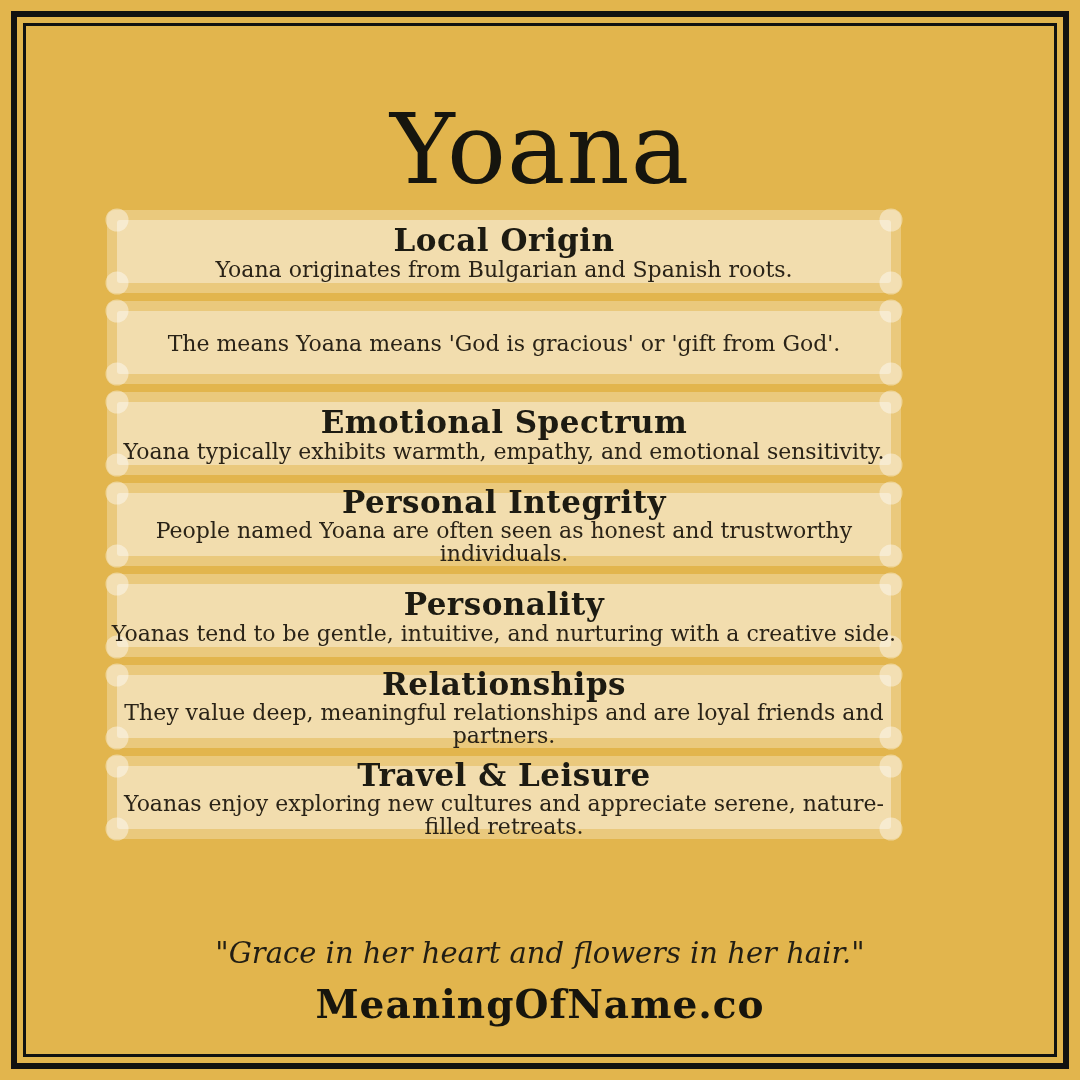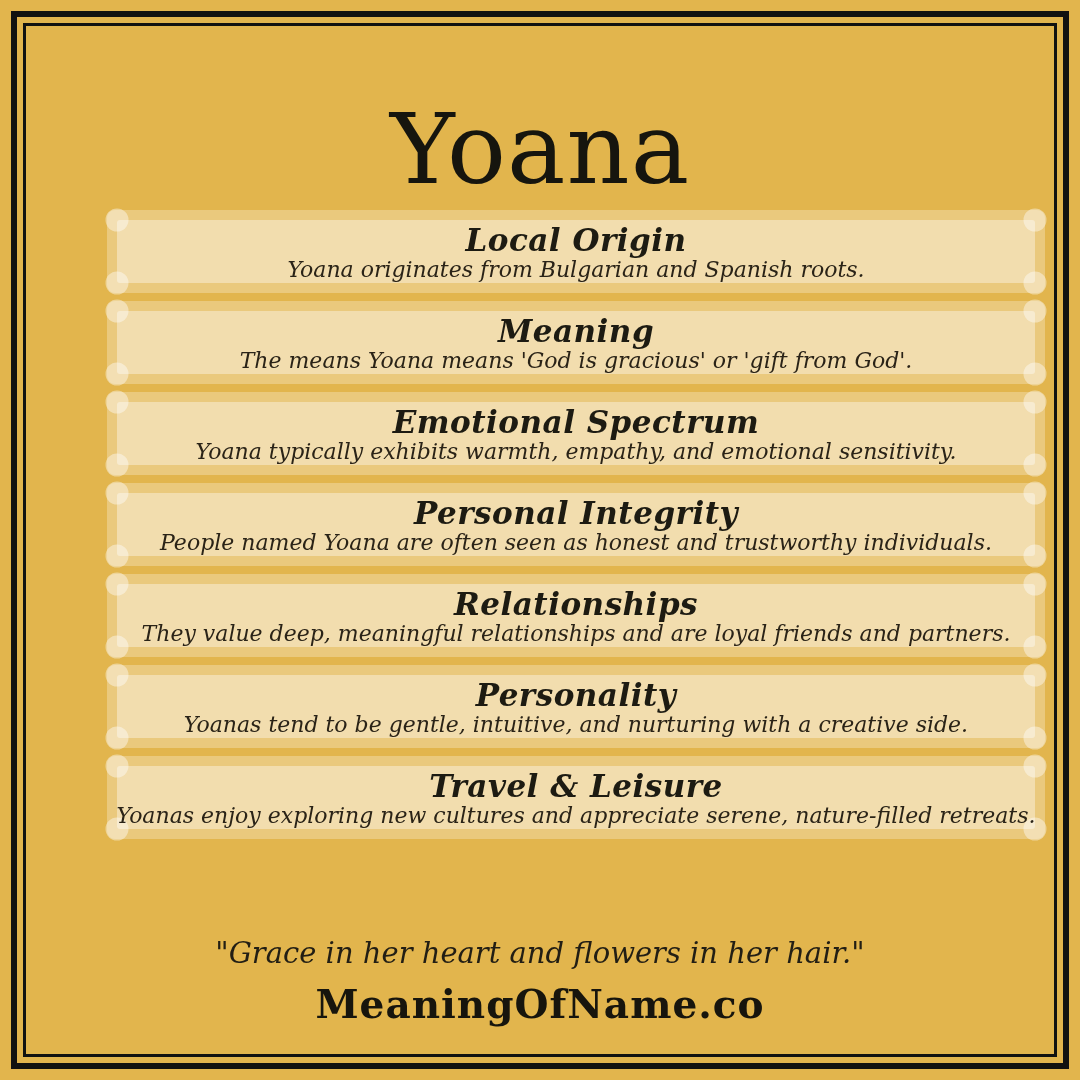--- a/index.html
+++ b/index.html
@@ -35,22 +35,21 @@
     font-size: 98px;
     font-weight: normal;
     color: #16150e;
     letter-spacing: 1px;
     line-height: 1.1;
   }
   .cards {
     position: absolute;
     top: 210px;
     left: 107px;
-    width: 938px;
-    font-style: italic;
+    width: 794px;
   }
   .card {
     position: relative;
     height: 83px;
     margin-bottom: 8px;
     background: rgba(255, 255, 255, 0.27);
     border-radius: 8px;
   }
   .card-inner {
     position: absolute;
@@ -136,21 +135,20 @@
     </div>
   </div>
 
   <div class="card">
     <div class="card-inner"></div>
     <span class="pin tl"></span>
     <span class="pin tr"></span>
     <span class="pin bl"></span>
     <span class="pin br"></span>
     <div class="card-content">
-      <div class="card-heading">Meaning</div>
       <div class="card-body">The means Yoana means 'God is gracious' or 'gift from God'.</div>
     </div>
   </div>
 
   <div class="card">
     <div class="card-inner"></div>
     <span class="pin tl"></span>
     <span class="pin tr"></span>
     <span class="pin bl"></span>
     <span class="pin br"></span>
@@ -172,44 +170,44 @@
     </div>
   </div>
 
   <div class="card">
     <div class="card-inner"></div>
     <span class="pin tl"></span>
     <span class="pin tr"></span>
     <span class="pin bl"></span>
     <span class="pin br"></span>
     <div class="card-content">
+      <div class="card-heading">Personality</div>
+      <div class="card-body">Yoanas tend to be gentle, intuitive, and nurturing with a creative side.</div>
+    </div>
+  </div>
+
+  <div class="card">
+    <div class="card-inner"></div>
+    <span class="pin tl"></span>
+    <span class="pin tr"></span>
+    <span class="pin bl"></span>
+    <span class="pin br"></span>
+    <div class="card-content">
       <div class="card-heading">Relationships</div>
       <div class="card-body">They value deep, meaningful relationships and are loyal friends and partners.</div>
     </div>
   </div>
 
   <div class="card">
     <div class="card-inner"></div>
     <span class="pin tl"></span>
     <span class="pin tr"></span>
     <span class="pin bl"></span>
     <span class="pin br"></span>
     <div class="card-content">
-      <div class="card-heading">Personality</div>
-      <div class="card-body">Yoanas tend to be gentle, intuitive, and nurturing with a creative side.</div>
-    </div>
-  </div>
-
-  <div class="card">
-    <div class="card-inner"></div>
-    <span class="pin tl"></span>
-    <span class="pin tr"></span>
-    <span class="pin bl"></span>
-    <span class="pin br"></span>
-    <div class="card-content">
       <div class="card-heading">Travel &amp; Leisure</div>
       <div class="card-body">Yoanas enjoy exploring new cultures and appreciate serene, nature-filled retreats.</div>
     </div>
   </div>
 
 </div>
 
 <div class="quote">"Grace in her heart and flowers in her hair."</div>
 <div class="site">MeaningOfName.co</div>
 

